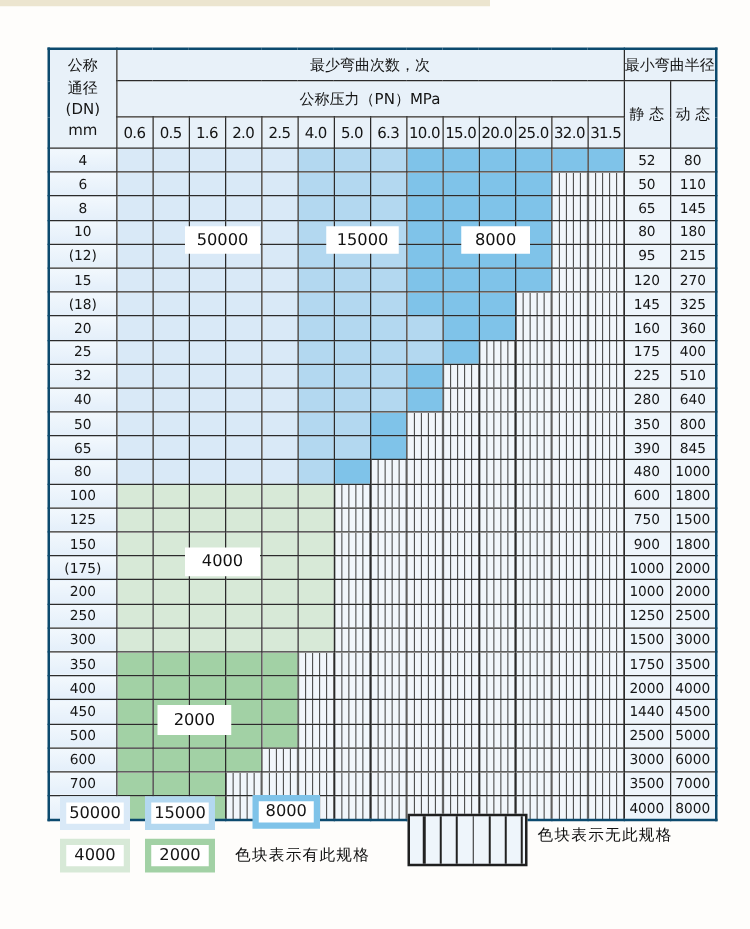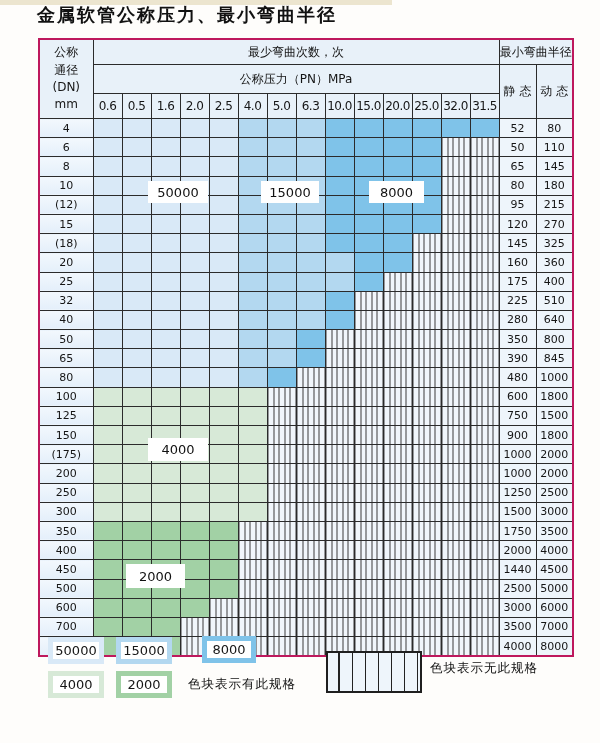--- a/index.html
+++ b/index.html
@@ -9,21 +9,21 @@
   }
   .top-strip { position:absolute; left:0; top:0; width:392px; height:5px; background:#ece5cf; }
   .title {
     position:absolute; left:37px; top:3px; margin:0;
     font-family:"DejaVu Serif", serif; font-weight:bold; font-size:18px;
     letter-spacing:2px; color:#111; white-space:nowrap;
   }
   table.spec {
     position:absolute; left:38px; top:38px;
     border-collapse:collapse; table-layout:fixed;
-    border:2px solid #be185d;
+    border:2px solid #0c4a6e;
   }
   .spec th, .spec td {
     border:1px solid #2b2b2b; padding:0; text-align:center; vertical-align:middle;
     overflow:hidden;
   }
   .spec thead th { background:#e8f1f9; font-weight:normal; font-size:12px; }
   .dn-head { white-space:pre-line; font-size:12px; line-height:1.45; background:linear-gradient(180deg,#f0f7fc,#e2eef8); }
   .row-a th { height:24px; }
   .row-b th { height:28px; }
   .row-c th { height:24px; }
@@ -49,21 +49,20 @@
     position:absolute; background:#eef5fb; border:2px solid #1f1f1f;
     background-image:repeating-linear-gradient(90deg,#222 0,#222 1.4px,transparent 1.4px,transparent 13px);
     background-position:11px 0;
   }
 </style>
 </head>
 <body>
 
 <div class="page">
   <div class="top-strip"></div>
-  <h1 class="title">金属软管公称压力、最小弯曲半径</h1>
 
   <table class="spec">
     <colgroup id="cols">
         <col style="width: 54px;">
         <col style="width: 29px;">
         <col style="width: 29px;">
         <col style="width: 29px;">
         <col style="width: 29px;">
         <col style="width: 29px;">
         <col style="width: 29px;">

